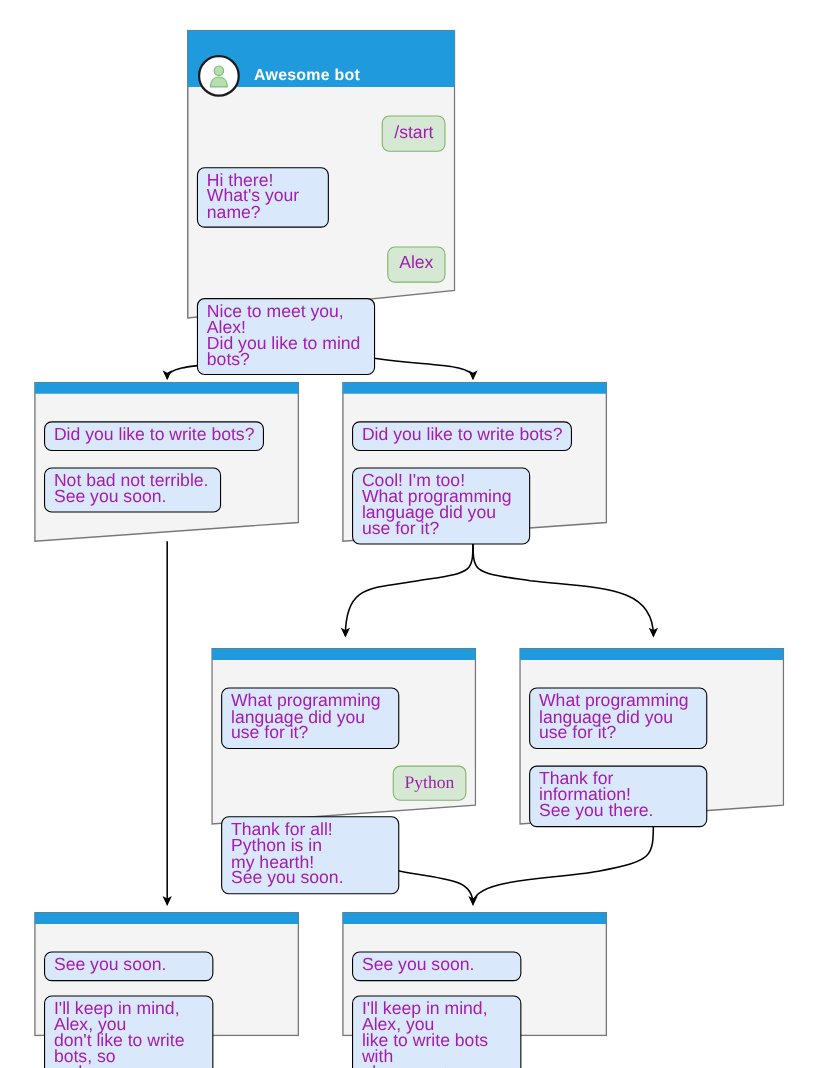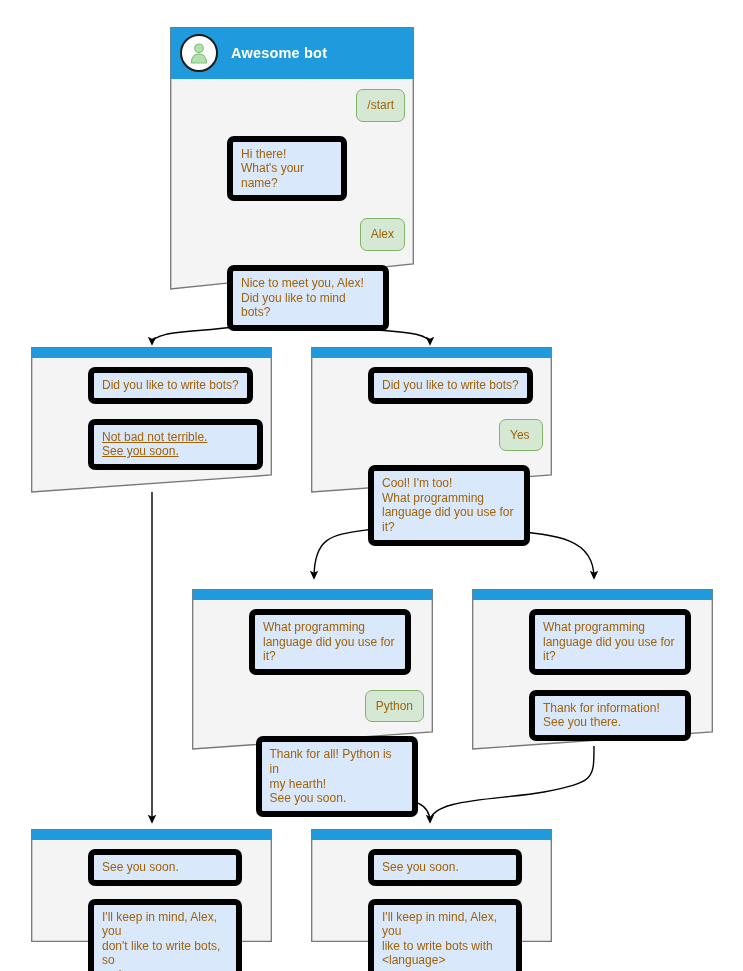--- a/index.html
+++ b/index.html
@@ -40,21 +40,21 @@
     z-index: 2;
   }
   .node-shape {
     position: absolute;
     inset: 0;
     z-index: 0;
   }
   .node-inner {
     position: absolute;
     left: 0;
-    top: 0;
+    top: 16px;
     width: 100%;
     z-index: 1;
   }
 
   .titlebar {
     position: relative;
     height: 10px;
     width: 100%;
     box-sizing: border-box;
   }
@@ -92,33 +92,32 @@
     box-sizing: border-box;
   }
   .row {
     display: flex;
     margin-bottom: 10px;
   }
   .row.left  { justify-content: flex-start; }
   .row.right { justify-content: flex-end; }
 
   .bubble {
-    font-size: 12px;
+    font-size: 16px;
     line-height: 14.6px;
-    color: #a16207;
+    color: #a21caf;
     border-radius: 7px;
     box-sizing: border-box;
     padding: 5px 8px 5px 8px;
     white-space: pre-line;
     max-width: 205px;
-    margin-left: 48px;
   }
   .bubble.bot {
     background: #dae8fc;
-    border: 6px solid #000000;
+    border: 1px solid #000000;
   }
   .bubble.user {
     background: #d5e8d4;
     border: 1px solid #82b366;
     padding: 8px 10px 8px 10px;
   }
 
   
   .chat .row:first-child { margin-bottom: 0; }
 </style>
@@ -191,41 +190,38 @@
       <polygon points="0.7,0.7 240.3,0.7 240.3,128 0.7,145" fill="#f4f4f4" stroke="#777777" stroke-width="1.3"></polygon>
       <polygon points="0.7,0.7 240.3,0.7 240.3,11 0.7,11" fill="#1f9bdd" stroke="none"></polygon>
     </svg>
     <div class="node-inner">
       <div class="titlebar"></div>
       <div class="chat">
         <div class="row left" style="margin-bottom:15px;">
           <div class="bubble bot">Did you like to write bots?</div>
         </div>
         <div class="row left" style="margin-bottom:0;">
-          <div class="bubble bot" style="width:180px;text-decoration:underline;">Not bad not terrible.
+          <div class="bubble bot" style="width:161px;">Not bad not terrible.
 See you soon.</div>
         </div>
       </div>
     </div>
   </div>
 
   <div class="node" style="left:311px; top:347px; width:241px; height:146px;">
     <svg class="node-shape" viewBox="0 0 241 146" preserveAspectRatio="none">
       <polygon points="0.7,0.7 240.3,0.7 240.3,128 0.7,145" fill="#f4f4f4" stroke="#777777" stroke-width="1.3"></polygon>
       <polygon points="0.7,0.7 240.3,0.7 240.3,11 0.7,11" fill="#1f9bdd" stroke="none"></polygon>
     </svg>
     <div class="node-inner">
       <div class="titlebar"></div>
       <div class="chat">
         <div class="row left" style="margin-bottom:15px;">
           <div class="bubble bot">Did you like to write bots?</div>
         </div>
-        <div class="row right" style="margin-bottom:14px;">
-          <div class="bubble user" style="min-width:44px;">Yes</div>
-        </div>
         <div class="row left" style="margin-bottom:0;">
           <div class="bubble bot" style="width:162px;">Cool! I'm too!
 What programming
 language did you use for it?</div>
         </div>
       </div>
     </div>
   </div>
 
   <div class="node" style="left:192px; top:589px; width:241px; height:161px;">
@@ -234,23 +230,23 @@
       <polygon points="0.7,0.7 240.3,0.7 240.3,11 0.7,11" fill="#1f9bdd" stroke="none"></polygon>
     </svg>
     <div class="node-inner">
       <div class="titlebar"></div>
       <div class="chat">
         <div class="row left" style="margin-bottom:15px;">
           <div class="bubble bot" style="width:162px;">What programming
 language did you use for it?</div>
         </div>
         <div class="row right" style="margin-bottom:14px;">
-          <div class="bubble user" style="min-width:44px;">Python</div>
-        </div>
-        <div class="row left" style="margin-bottom:0;justify-content:center;">
+          <div class="bubble user" style="min-width:44px;font-family:Liberation Serif, serif;">Python</div>
+        </div>
+        <div class="row left" style="margin-bottom:0;">
           <div class="bubble bot" style="width:162px;">Thank for all! Python is in
 my hearth!
 See you soon.</div>
         </div>
       </div>
     </div>
   </div>
 
   <div class="node" style="left:472px; top:589px; width:241px; height:161px;">
     <svg class="node-shape" viewBox="0 0 241 161" preserveAspectRatio="none">

